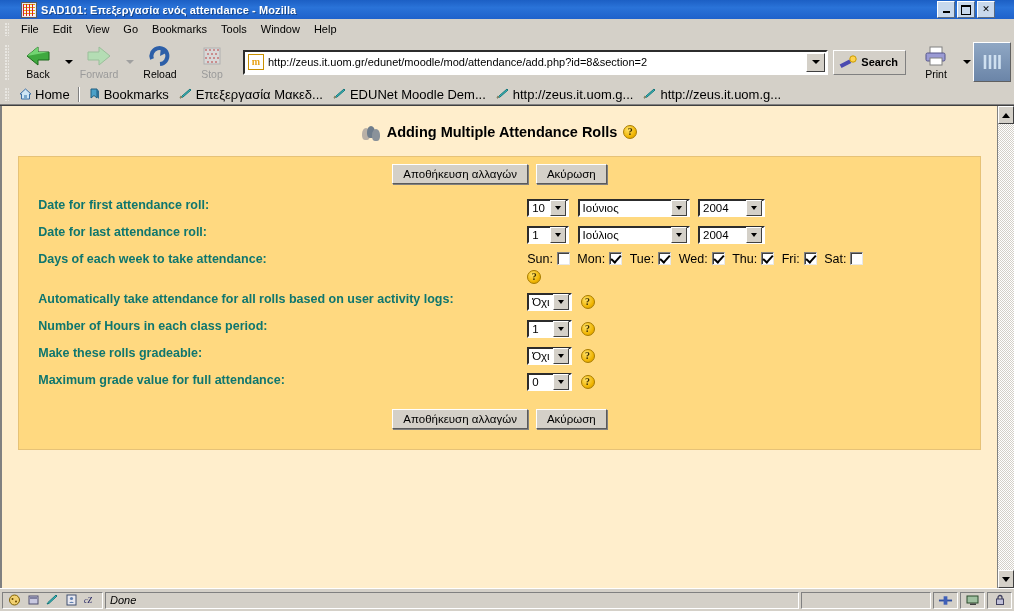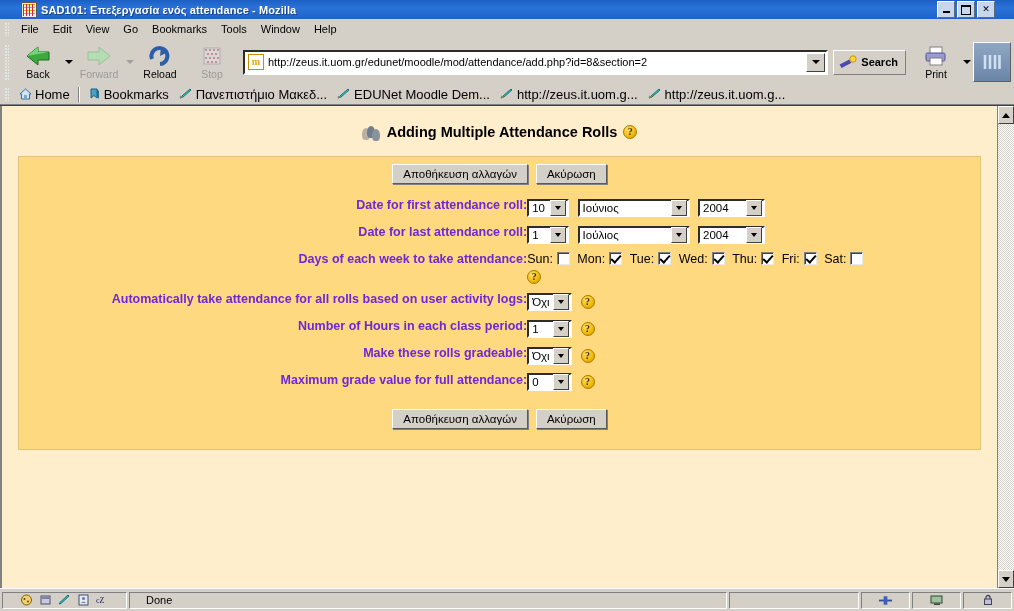--- a/index.html
+++ b/index.html
@@ -294,24 +294,23 @@
     white-space: nowrap;
   }
 
   table.form {
     border-collapse: collapse;
     margin: 4px auto 0 auto;
     width: 96%;
   }
   table.form td { padding: 4px 0; vertical-align: top; }
   td.lbl {
-    text-align: right;
     font-size: 12.5px;
     font-weight: bold;
-    color: #6d28d9;
+    color: #0f766e;
     padding-right: 8px;
     width: 53%;
     line-height: 1.25;
   }
   td.fld { text-align: left; white-space: nowrap; }
 
   .sel {
     display: inline-flex; align-items: center;
     background: #ffffff;
     border: 2px inset #d4d0c8;
@@ -376,22 +375,23 @@
     border-top: 1px solid #ffffff;
     padding: 0 2px;
     gap: 2px;
   }
   .st-panel {
     height: 17px;
     border: 1px solid #808080;
     border-right-color: #ffffff; border-bottom-color: #ffffff;
     display: flex; align-items: center;
     font-size: 11px; color: #000;
-    padding: 0 16px;
+    padding: 0 4px;
     box-sizing: border-box;
+    font-style: italic;
   }
   .st-icons { gap: 4px; }
   .st-text { flex: 1 1 auto; }
   .st-blank { width: 130px; }
   .mini-icon {
     width: 15px; height: 14px;
     display: inline-flex; align-items: center; justify-content: center;
     font-size: 9px;
   }
   svg { display: block; }
@@ -556,21 +556,21 @@
       </span>
       <span>Bookmarks</span>
     </div>
     <div class="pb-item">
       <span style="margin-right:3px;">
         <svg width="14" height="12" viewBox="0 0 14 12">
           <polygon points="1,10 4,9 12,2 11,1 3,8" fill="#3fc4c4" stroke="#15757a"></polygon>
           <polygon points="1,10 3,9.3 1.6,8.2" fill="#e8e0c0" stroke="#8a8060"></polygon>
         </svg>
       </span>
-      <span>Πανεπιστήμιο Μακεδ...</span>
+      <span>Επεξεργασία Μακεδ...</span>
     </div>
     <div class="pb-item">
       <span style="margin-right:3px;">
         <svg width="14" height="12" viewBox="0 0 14 12">
           <polygon points="1,10 4,9 12,2 11,1 3,8" fill="#3fc4c4" stroke="#15757a"></polygon>
           <polygon points="1,10 3,9.3 1.6,8.2" fill="#e8e0c0" stroke="#8a8060"></polygon>
         </svg>
       </span>
       <span>EDUNet Moodle Dem...</span>
     </div>

